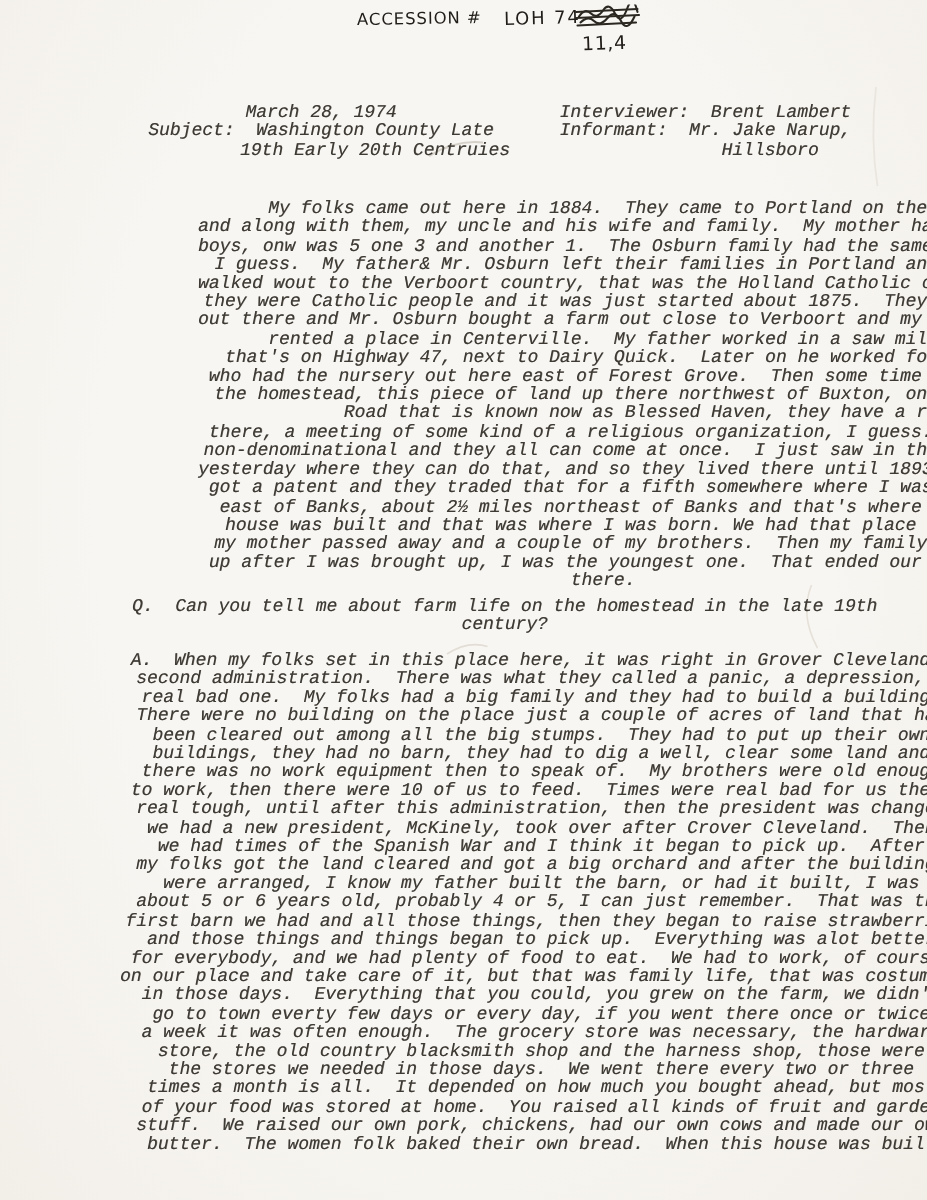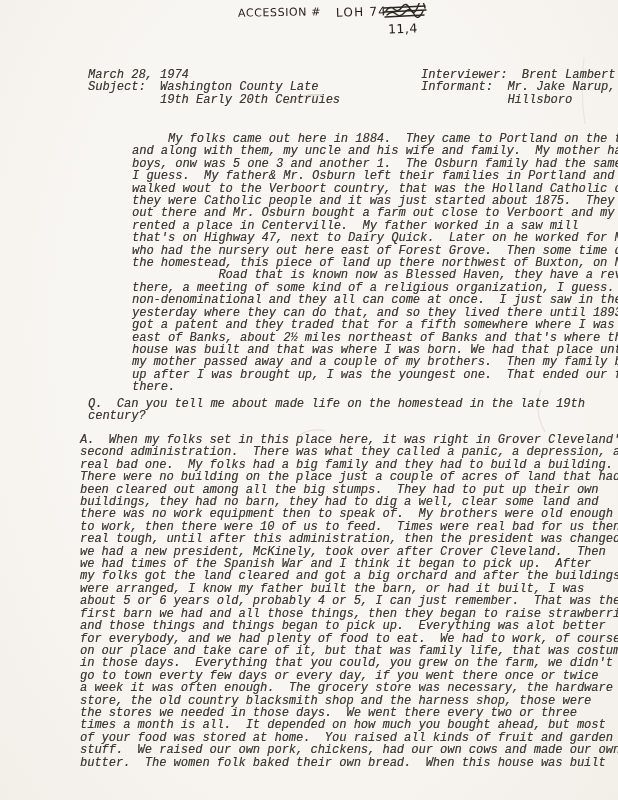--- a/index.html
+++ b/index.html
@@ -3,20 +3,21 @@
 <meta charset="utf-8">
 <style>
   html, body { margin: 0; padding: 0; background: #e9e7e2; }
   .page {
     position: relative;
     width: 618px;
     height: 800px;
     background: radial-gradient(ellipse at 50% 42%, #f8f6f2 55%, #f2efe9 100%);
     overflow: hidden;
     font-family: "Liberation Mono", monospace;
+    text-align: center;
   }
   .artifacts { position: absolute; left: 0; top: 0; z-index: 0; }
   .type {
     position: absolute;
     z-index: 1;
     margin: 0;
     font-family: "Liberation Mono", monospace;
     font-size: 12px;
     line-height: 12.4px;
     color: #3d3933;
@@ -29,21 +30,21 @@
     z-index: 1;
     font-family: "DejaVu Sans", sans-serif;
     color: #211e1a;
     white-space: pre;
   }
   .accession-label { left: 238px; top: 6px; font-size: 11px; letter-spacing: 0.6px; transform: rotate(-1deg); }
   .accession-number { left: 336px; top: 5px; font-size: 12px; letter-spacing: 1.2px; transform: rotate(-1.5deg); }
   .accession-sub { left: 388px; top: 21px; font-size: 12.5px; letter-spacing: 0.5px; transform: rotate(-2deg); }
   .scribble { position: absolute; left: 383px; top: 3px; z-index: 1; }
   .header-left  { left: 88px;  top: 69px; }
-  .header-right { left: 373px; top: 69px; margin-left: 48px; }
+  .header-right { left: 373px; top: 69px; }
   .paragraph-1  { left: 88px;  top: 133px; margin-left: 44px; }
   .question     { left: 88px;  top: 398px; }
   .answer       { left: 80px;  top: 434px; }
 </style>
 </head>
 <body>
 
 <div class="page">
 
   <svg class="artifacts" width="618" height="800" viewBox="0 0 618 800" aria-hidden="true">
@@ -87,21 +88,21 @@
             Road that is known now as Blessed Haven, they have a revival
 there, a meeting of some kind of a religious organization, I guess.  It's
 non-denominational and they all can come at once.  I just saw in the paper
 yesterday where they can do that, and so they lived there until 1893.  They
 got a patent and they traded that for a fifth somewhere where I was born,
 east of Banks, about 2½ miles northeast of Banks and that's where their
 house was built and that was where I was born. We had that place until
 my mother passed away and a couple of my brothers.  Then my family broke
 up after I was brought up, I was the youngest one.  That ended our family
 there.</pre>
-  <pre class="type question">Q.  Can you tell me about made life on the homestead in the late 19th
+  <pre class="type question">Q.  Can you tell me about farm life on the homestead in the late 19th
 century?</pre>
   <pre class="type answer">A.  When my folks set in this place here, it was right in Grover Cleveland's
 second administration.  There was what they called a panic, a depression, a
 real bad one.  My folks had a big family and they had to build a building.
 There were no building on the place just a couple of acres of land that had
 been cleared out among all the big stumps.  They had to put up their own
 buildings, they had no barn, they had to dig a well, clear some land and
 there was no work equipment then to speak of.  My brothers were old enough
 to work, then there were 10 of us to feed.  Times were real bad for us then,
 real tough, until after this administration, then the president was changed

